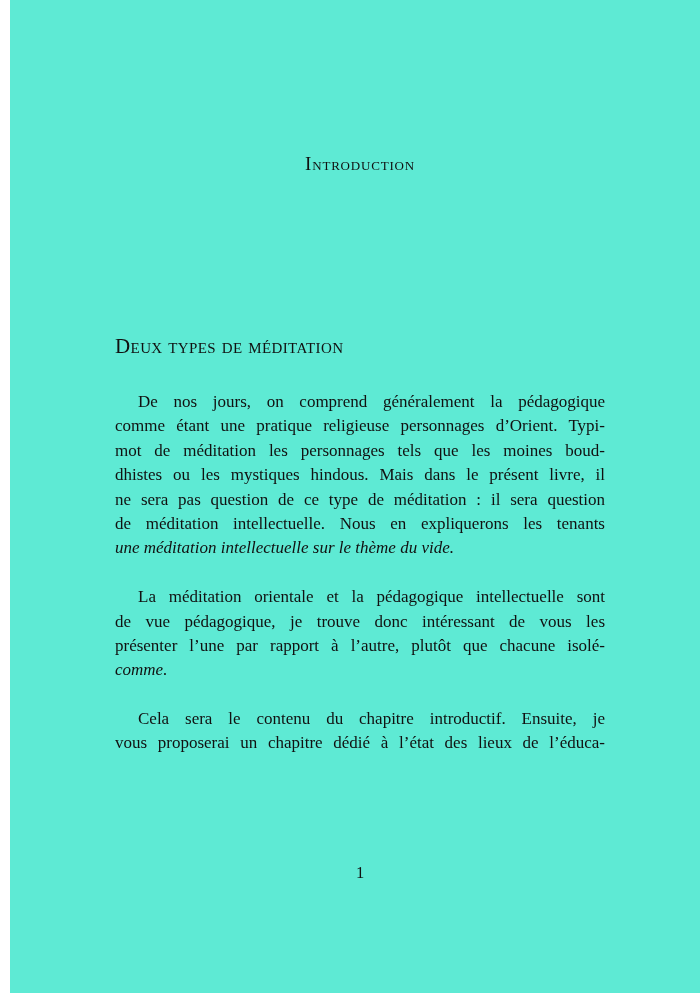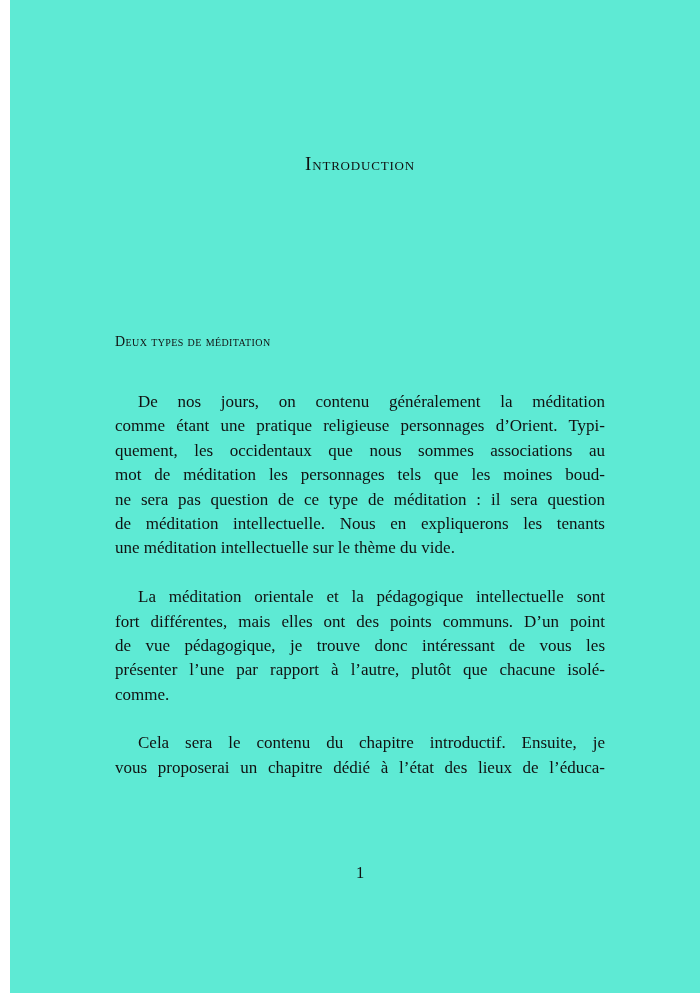--- a/index.html
+++ b/index.html
@@ -27,21 +27,21 @@
     font-weight: normal;
     font-variant: small-caps;
     letter-spacing: 0.8px;
     margin: 0;
   }
   .section-heading {
     position: absolute;
     top: 334px;
     left: 105px;
     width: 490px;
-    font-size: 14px;
+    font-size: 21px;
     font-weight: normal;
     font-variant: small-caps;
     letter-spacing: 0.4px;
     margin: 0;
   }
   .body-text {
     position: absolute;
     top: 390px;
     left: 105px;
     width: 490px;
@@ -54,20 +54,21 @@
     line-height: 24.4px;
     height: 24.4px;
     white-space: nowrap;
     text-align: justify;
     text-align-last: justify;
   }
   .line.no-justify {
     text-align: center;
     text-align-last: left;
     white-space: normal;
+    font-style: italic;
   }
   .line.first {
     text-indent: 23px;
   }
   .page-number {
     position: absolute;
     top: 863px;
     left: 0;
     width: 700px;
     text-align: center;
@@ -77,31 +78,30 @@
 </head>
 <body>
 
 <div class="page">
   <h1 class="chapter-title">Introduction</h1>
 
   <h2 class="section-heading">Deux types de méditation</h2>
 
   <div class="body-text">
       <div class="paragraph">
-        <div class="line first">De nos jours, on contenu généralement la méditation</div>
+        <div class="line first">De nos jours, on comprend généralement la pédagogique</div>
         <div class="line">comme étant une pratique religieuse personnages d’Orient. Typi-</div>
-        <div class="line">quement, les occidentaux que nous sommes associations au</div>
         <div class="line">mot de méditation les personnages tels que les moines boud-</div>
+        <div class="line">dhistes ou les mystiques hindous. Mais dans le présent livre, il</div>
         <div class="line">ne sera pas question de ce type de méditation : il sera question</div>
         <div class="line">de méditation intellectuelle. Nous en expliquerons les tenants</div>
         <div class="line no-justify">une méditation intellectuelle sur le thème du vide.</div>
       </div>
       <div class="paragraph">
         <div class="line first">La méditation orientale et la pédagogique intellectuelle sont</div>
-        <div class="line">fort différentes, mais elles ont des points communs. D’un point</div>
         <div class="line">de vue pédagogique, je trouve donc intéressant de vous les</div>
         <div class="line">présenter l’une par rapport à l’autre, plutôt que chacune isolé-</div>
         <div class="line no-justify">comme.</div>
       </div>
       <div class="paragraph">
         <div class="line first">Cela sera le contenu du chapitre introductif. Ensuite, je</div>
         <div class="line">vous proposerai un chapitre dédié à l’état des lieux de l’éduca-</div>
       </div>
     </div>
 

